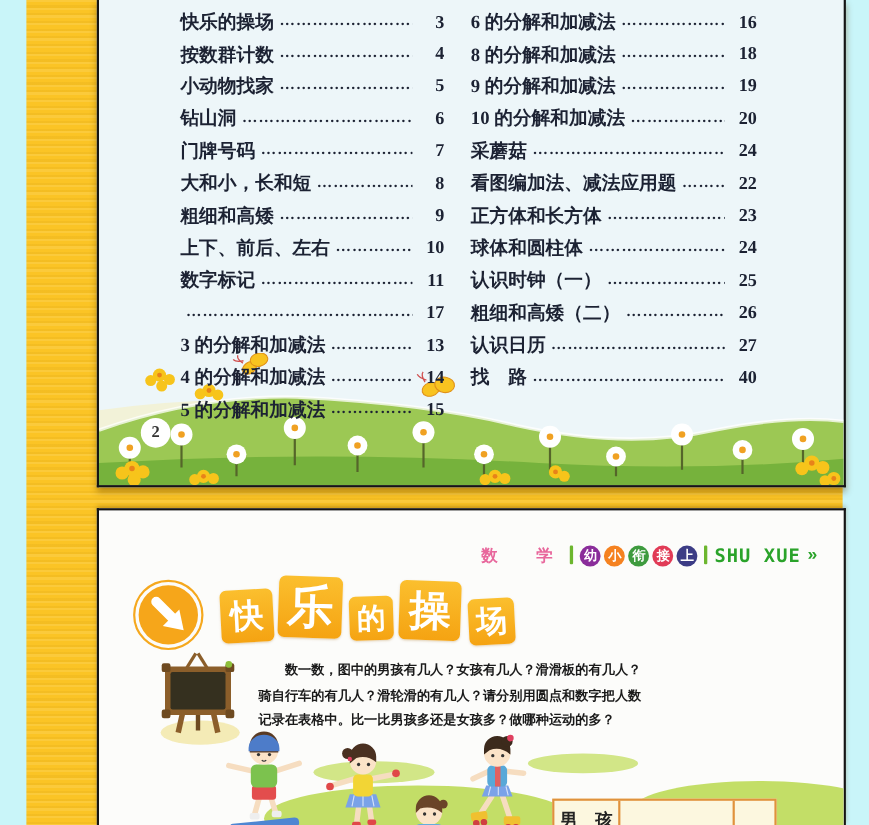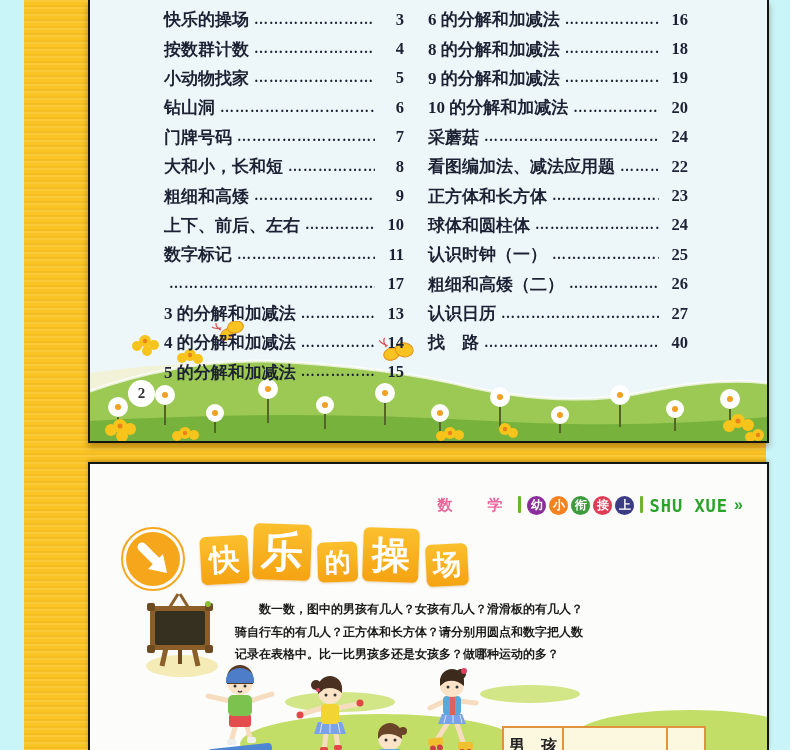--- a/index.html
+++ b/index.html
@@ -443,21 +443,21 @@
     <rect x="17" y="21" width="50" height="34" rx="2" fill="#35301f"></rect>
     <rect x="9" y="13" width="8" height="8" rx="2" fill="#6e4a20"></rect>
     <rect x="67" y="13" width="8" height="8" rx="2" fill="#6e4a20"></rect>
     <rect x="9" y="55" width="8" height="8" rx="2" fill="#6e4a20"></rect>
     <rect x="67" y="55" width="8" height="8" rx="2" fill="#6e4a20"></rect>
     <circle cx="70" cy="14" r="3" fill="#8ebf3a"></circle>
   </svg>
 
   <div class="intro">
     <div class="intro-line">数一数，图中的男孩有几人？女孩有几人？滑滑板的有几人？</div>
-    <div class="intro-line">骑自行车的有几人？正方体和长方体？请分别用圆点和数字把人数</div>
+    <div class="intro-line">骑自行车的有几人？滑轮滑的有几人？请分别用圆点和数字把人数</div>
     <div class="intro-line">记录在表格中。比一比男孩多还是女孩多？做哪种运动的多？</div>
   </div>
 
   <svg class="scene" viewBox="0 0 677 100" preserveAspectRatio="none">
     <ellipse class="grass-light" cx="250" cy="38" rx="55" ry="10"></ellipse>
     <ellipse class="grass-light" cx="440" cy="30" rx="50" ry="9"></ellipse>
     <ellipse class="grass" cx="290" cy="80" rx="140" ry="30"></ellipse>
     <ellipse class="grass" cx="600" cy="72" rx="115" ry="26"></ellipse>
 
     <g transform="translate(150,20)">

